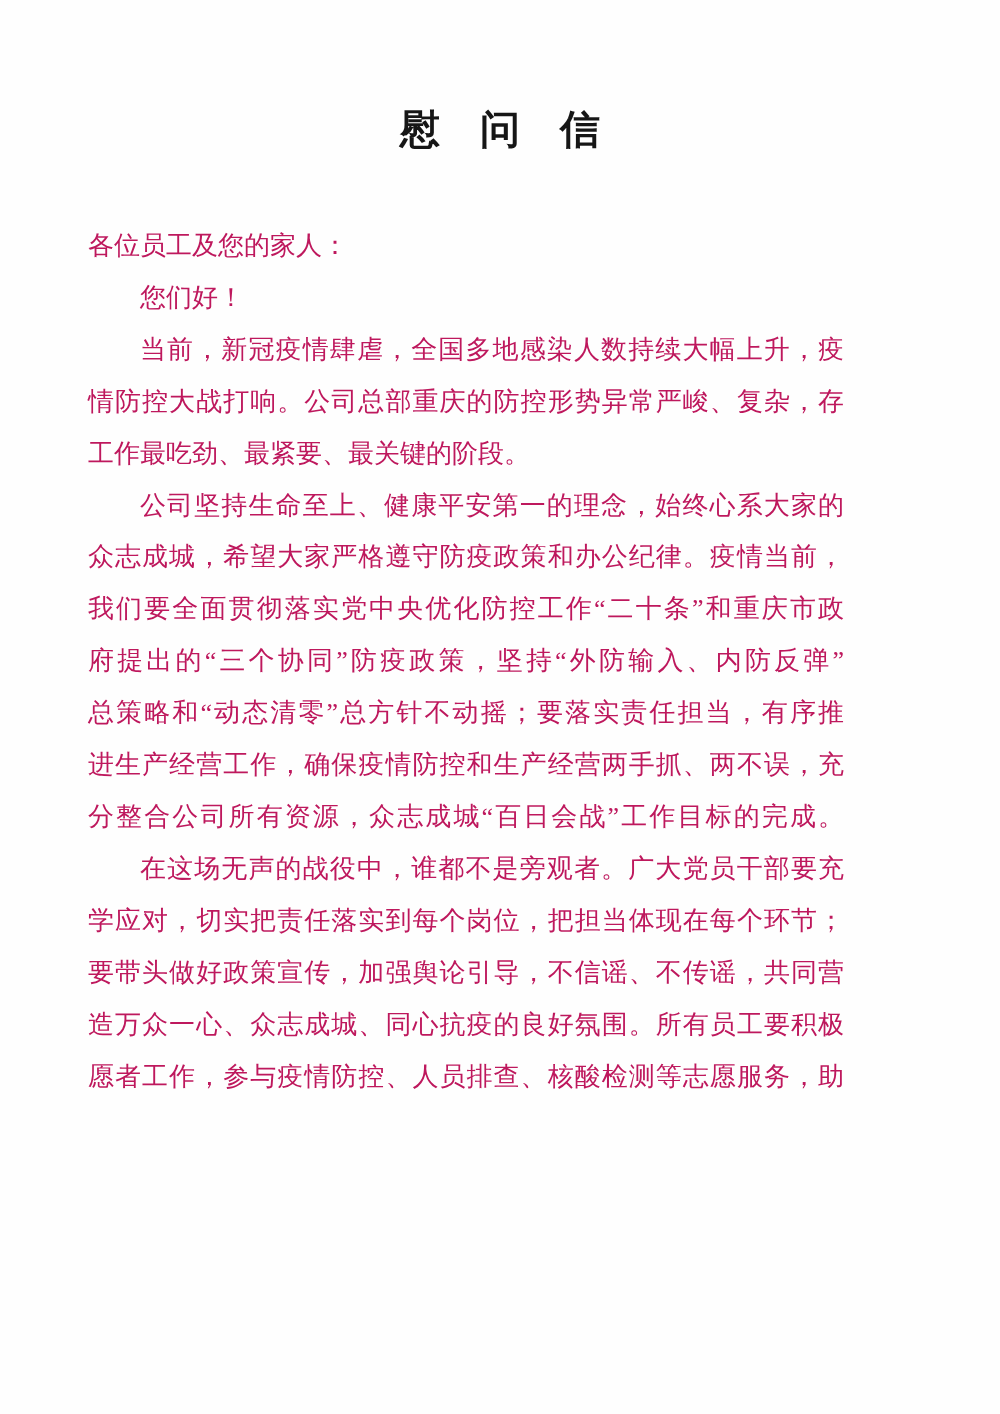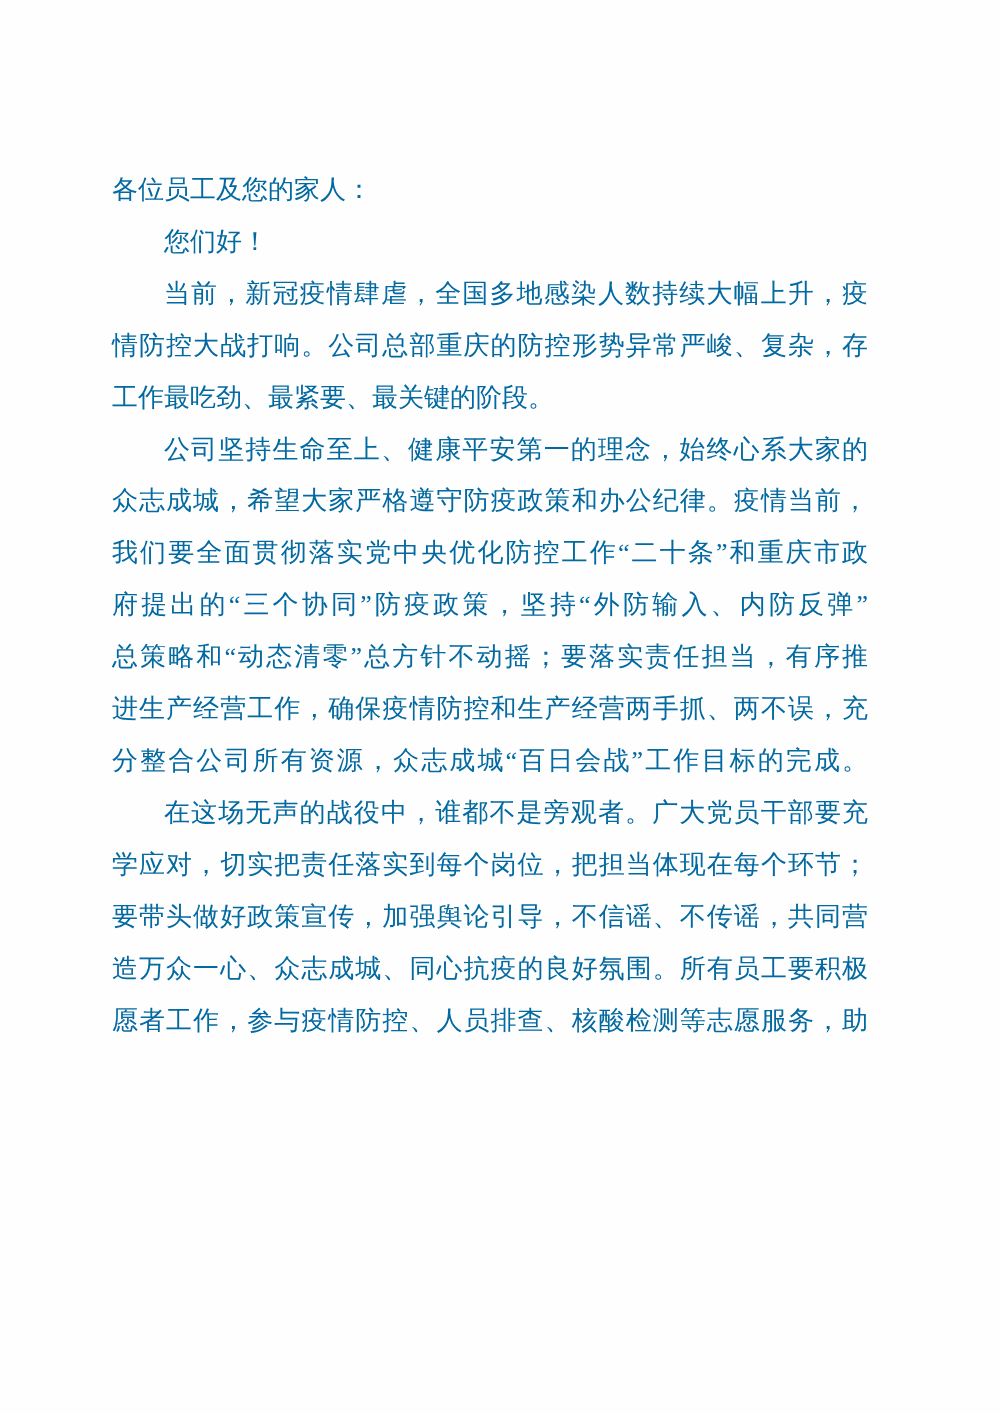--- a/index.html
+++ b/index.html
@@ -21,43 +21,44 @@
   .title {
     text-align: center;
     font-size: 40px;
     font-weight: 700;
     line-height: 56px;
     letter-spacing: 0;
     color: #161616;
   }
   .letter-body {
     width: 756px;
-    margin: 62px auto 0 112px;
+    margin: 62px auto 0 88px;
     font-size: 26px;
     line-height: 51.9px;
-    color: #0369a1;
+    color: #be185d;
   }
   .line {
     text-align: justify;
     text-align-last: justify;
     white-space: nowrap;
   }
   .line.short {
     text-align: left;
     text-align-last: left;
   }
   .line.indent {
     text-indent: 52px;
   }
 </style>
 </head>
 <body>
 
 <div class="page">
 
+  <h1 class="title">慰　问　信</h1>
 
   <div class="letter-body">
 
     <div class="line short">各位员工及您的家人：</div>
 
     <div class="line short indent">您们好！</div>
 
     <div class="line indent">当前，新冠疫情肆虐，全国多地感染人数持续大幅上升，疫</div>
     <div class="line">情防控大战打响。公司总部重庆的防控形势异常严峻、复杂，存</div>
     <div class="line short">工作最吃劲、最紧要、最关键的阶段。</div>

